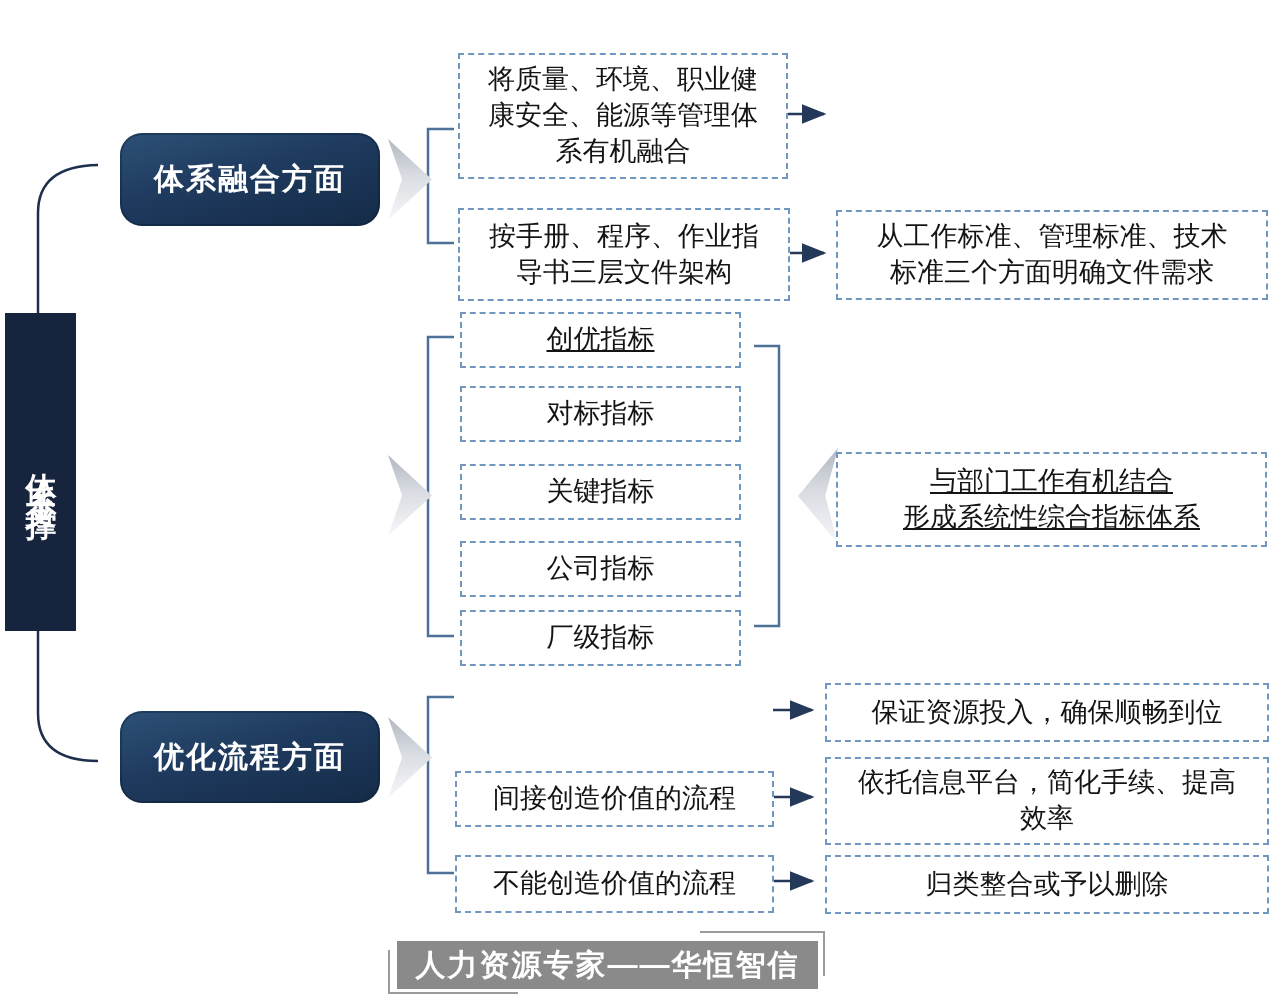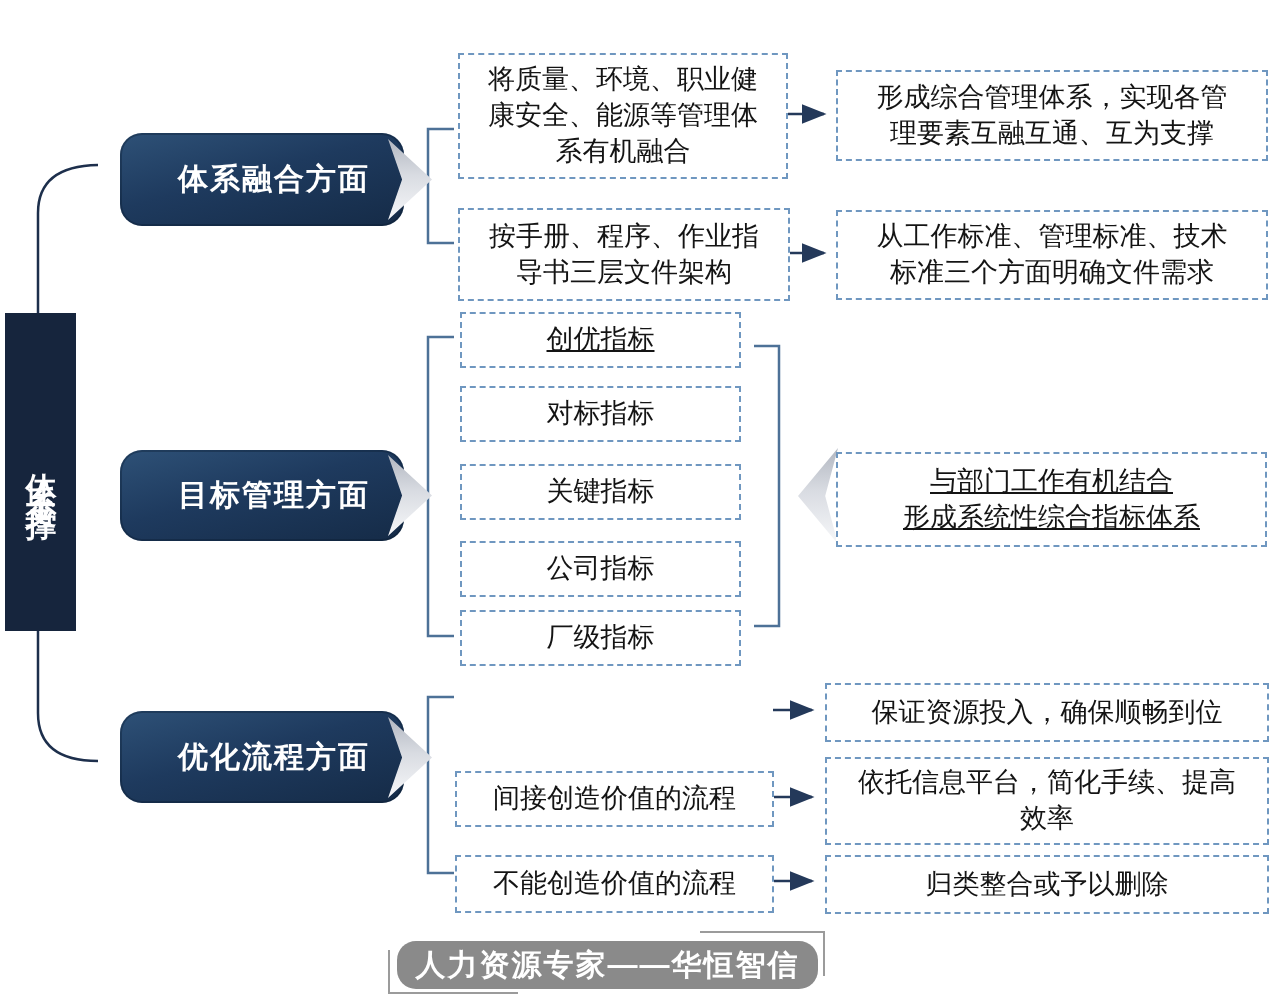--- a/index.html
+++ b/index.html
@@ -5,21 +5,21 @@
   html,body{margin:0;padding:0;background:#fff;}
   .canvas{position:relative;width:1270px;height:1000px;background:#ffffff;
           font-family:"Liberation Sans","DejaVu Sans",sans-serif;overflow:hidden;}
   svg.wires{position:absolute;left:0;top:0;z-index:1;pointer-events:none;}
   .vbar{position:absolute;z-index:2;background:#16253d;color:#fff;font-weight:bold;
         display:flex;align-items:center;justify-content:center;
         writing-mode:vertical-rl;text-orientation:upright;font-size:31px;letter-spacing:12px;}
   .navy{position:absolute;z-index:2;color:#fff;font-weight:bold;font-size:30px;letter-spacing:2px;
         background:linear-gradient(165deg,#2e5177 0%,#1e3a5e 45%,#152b47 100%);
         border-radius:22px;display:flex;align-items:center;justify-content:center;
-        box-shadow:inset 0 0 0 2px rgba(10,25,45,.35);padding-left:24px;}
+        box-shadow:inset 0 0 0 2px rgba(10,25,45,.35);}
   .chev{position:absolute;z-index:2;
         background:linear-gradient(180deg,#b2b7c1 0%,#d9dce2 45%,#f6f7f9 100%);
         clip-path:polygon(0 0,100% 50%,0 100%,32% 50%);}
   .chev.left{clip-path:polygon(100% 0,0 50%,100% 100%,68% 50%);}
   .dash{position:absolute;z-index:2;border:2px dashed #6f97c0;background:#fff;color:#141414;
         display:flex;align-items:center;justify-content:center;text-align:center;
         white-space:pre-line;line-height:1.33;font-size:27px;}
   .banner{position:absolute;z-index:3;background:#8a8a8a;color:#fff;font-weight:bold;font-size:30px;
           letter-spacing:2px;display:flex;align-items:center;justify-content:center;}
   .corner-tr{position:absolute;z-index:2;border-top:2px solid #9b9b9b;border-right:2px solid #9b9b9b;}
@@ -47,33 +47,30 @@
     <path d="M788 114 L824 114" stroke="#24395a" stroke-width="2.5" marker-end="url(#ah)"></path>
     <path d="M790 253 L824 253" stroke="#24395a" stroke-width="2.5" marker-end="url(#ah)"></path>
     <path d="M773 710 L812 710" stroke="#24395a" stroke-width="2.5" marker-end="url(#ah)"></path>
     <path d="M773 797 L812 797" stroke="#24395a" stroke-width="2.5" marker-end="url(#ah)"></path>
     <path d="M773 881 L812 881" stroke="#24395a" stroke-width="2.5" marker-end="url(#ah)"></path>
   </svg>
 
   <div class="vbar" style="left:5px;top:313px;width:71px;height:318px;">体系支撑</div>
 
   <div class="navy" style="left:120px;top:133px;width:260px;height:93px;">体系融合方面</div>
-  <div class="navy" style="left:120px;top:450px;width:260px;height:91px;">目标管理方面</div>
   <div class="navy" style="left:120px;top:711px;width:260px;height:92px;">优化流程方面</div>
 
   <div class="chev" style="left:388px;top:139px;width:44px;height:81px;"></div>
   <div class="chev" style="left:388px;top:455px;width:44px;height:81px;"></div>
   <div class="chev" style="left:388px;top:717px;width:44px;height:81px;"></div>
   <div class="chev left" style="left:798px;top:448px;width:40px;height:96px;"></div>
 
   <div class="dash" style="left:458px;top:53px;width:326px;height:122px;">将质量、环境、职业健
 康安全、能源等管理体
 系有机融合</div>
-  <div class="dash" style="left:836px;top:70px;width:428px;height:87px;">形成综合管理体系，实现各管
-理要素互融互通、互为支撑</div>
   <div class="dash" style="left:458px;top:208px;width:328px;height:89px;">按手册、程序、作业指
 导书三层文件架构</div>
   <div class="dash" style="left:836px;top:210px;width:428px;height:86px;">从工作标准、管理标准、技术
 标准三个方面明确文件需求</div>
 
   <div class="dash" style="left:460px;top:312px;width:277px;height:52px;text-decoration:underline;">创优指标</div>
   <div class="dash" style="left:460px;top:386px;width:277px;height:52px;">对标指标</div>
   <div class="dash" style="left:460px;top:541px;width:277px;height:52px;">公司指标</div>
   <div class="dash" style="left:460px;top:464px;width:277px;height:52px;">关键指标</div>
   <div class="dash" style="left:460px;top:610px;width:277px;height:52px;">厂级指标</div>
@@ -82,15 +79,15 @@
 
   <div class="dash" style="left:455px;top:771px;width:315px;height:52px;">间接创造价值的流程</div>
   <div class="dash" style="left:825px;top:683px;width:440px;height:55px;">保证资源投入，确保顺畅到位</div>
   <div class="dash" style="left:825px;top:757px;width:440px;height:84px;">依托信息平台，简化手续、提高
 效率</div>
   <div class="dash" style="left:455px;top:855px;width:315px;height:54px;">不能创造价值的流程</div>
   <div class="dash" style="left:825px;top:855px;width:440px;height:55px;">归类整合或予以删除</div>
 
   <div class="corner-tr" style="left:700px;top:931px;width:123px;height:43px;"></div>
   <div class="corner-bl" style="left:388px;top:950px;width:128px;height:42px;"></div>
-  <div class="banner" style="left:397px;top:941px;width:421px;height:48px;border-radius:19px;">人力资源专家——华恒智信</div>
+  <div class="banner" style="left:397px;top:941px;width:421px;height:48px;">人力资源专家——华恒智信</div>
 
 </div>
 
 </body></html>

